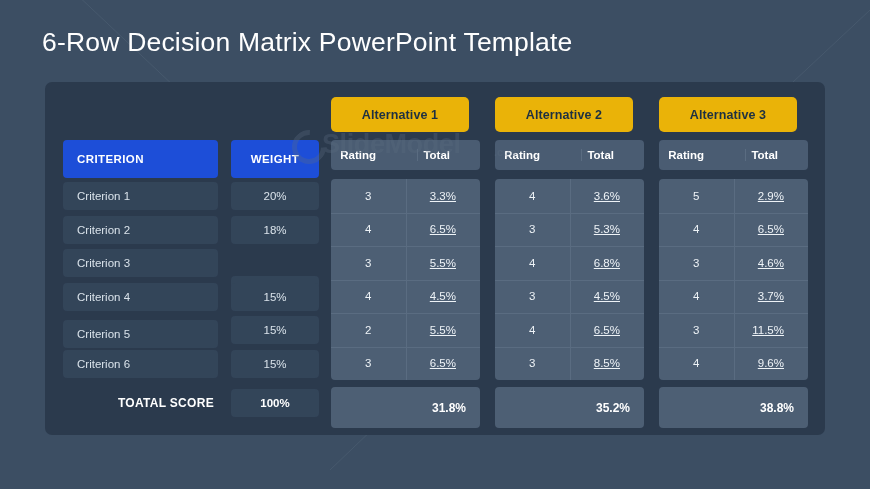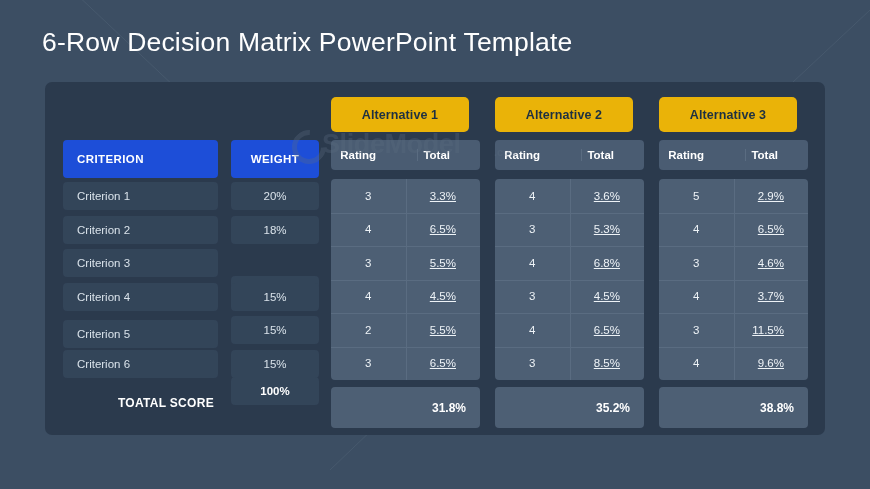--- a/index.html
+++ b/index.html
@@ -226,21 +226,21 @@
     padding-right: 4px;
     color: #ffffff;
     font-size: 12px;
     font-weight: 700;
     letter-spacing: .3px;
     text-align: center;
   }
   .total-weight {
     position: absolute;
     left: 186px;
-    top: 295px;
+    top: 307px;
     width: 88px;
     height: 28px;
     background: #334559;
     border-radius: 4px;
     display: flex;
     align-items: center;
     justify-content: center;
     color: #ffffff;
     font-size: 11.5px;
     font-weight: 700;

